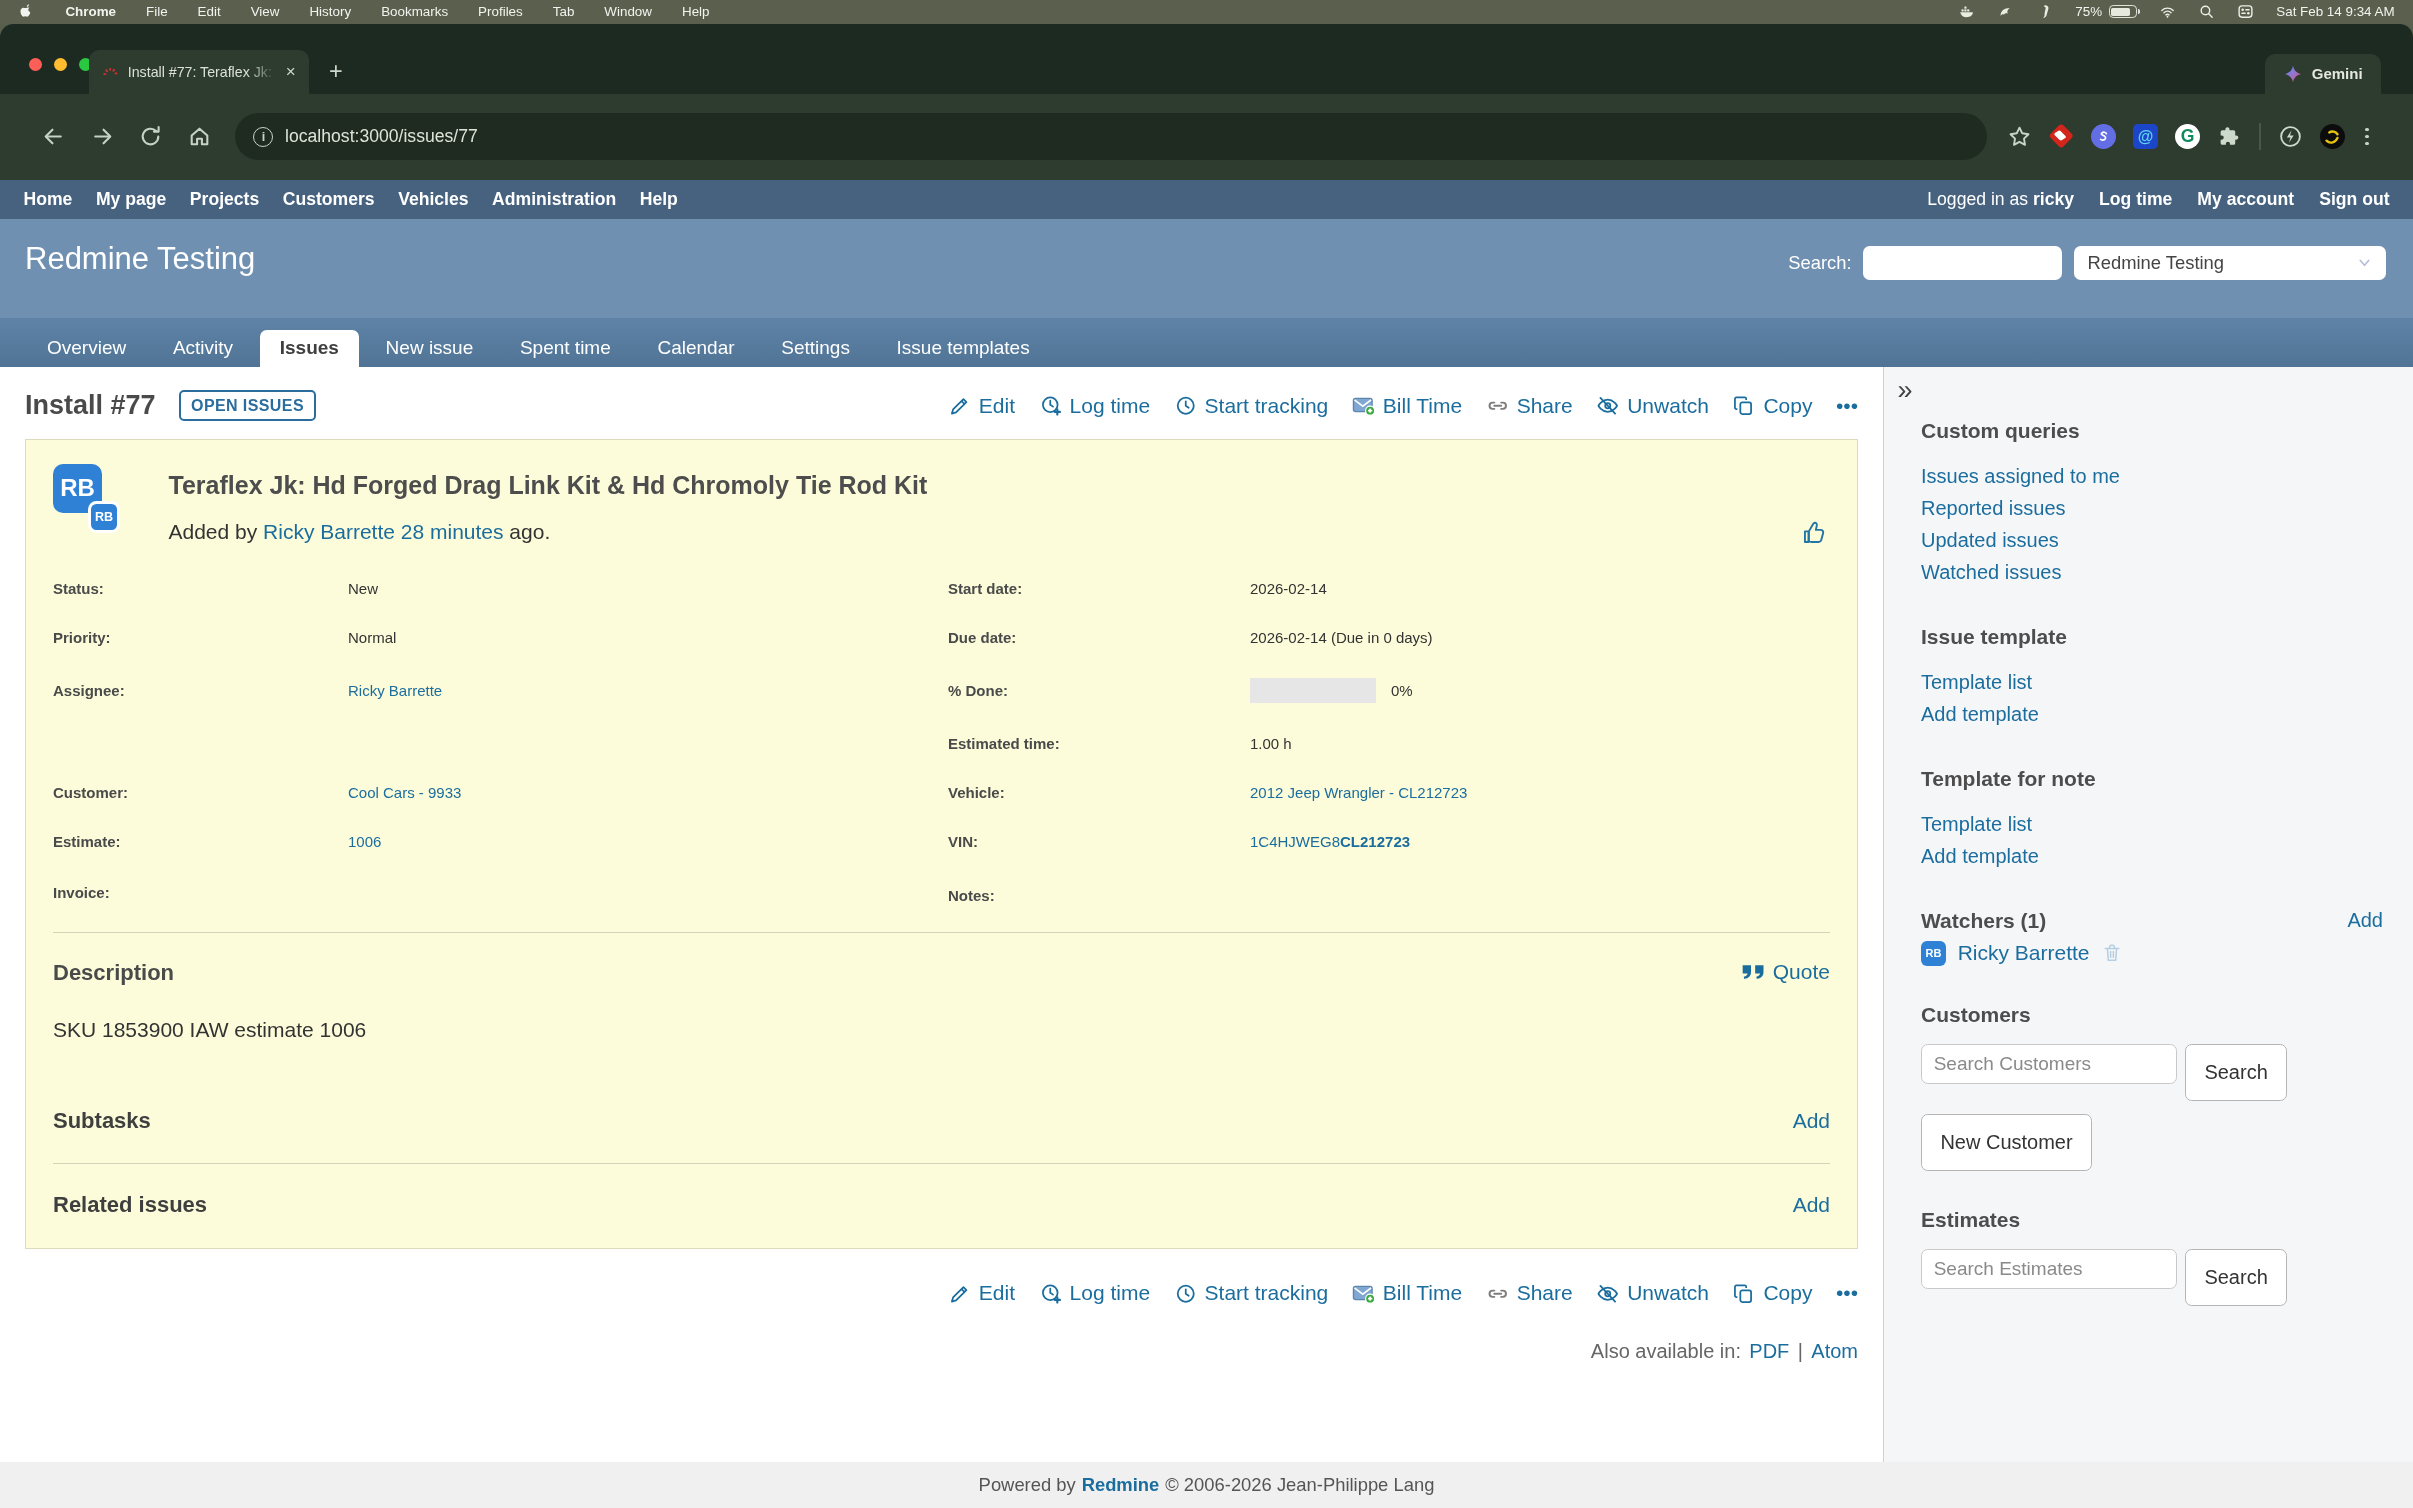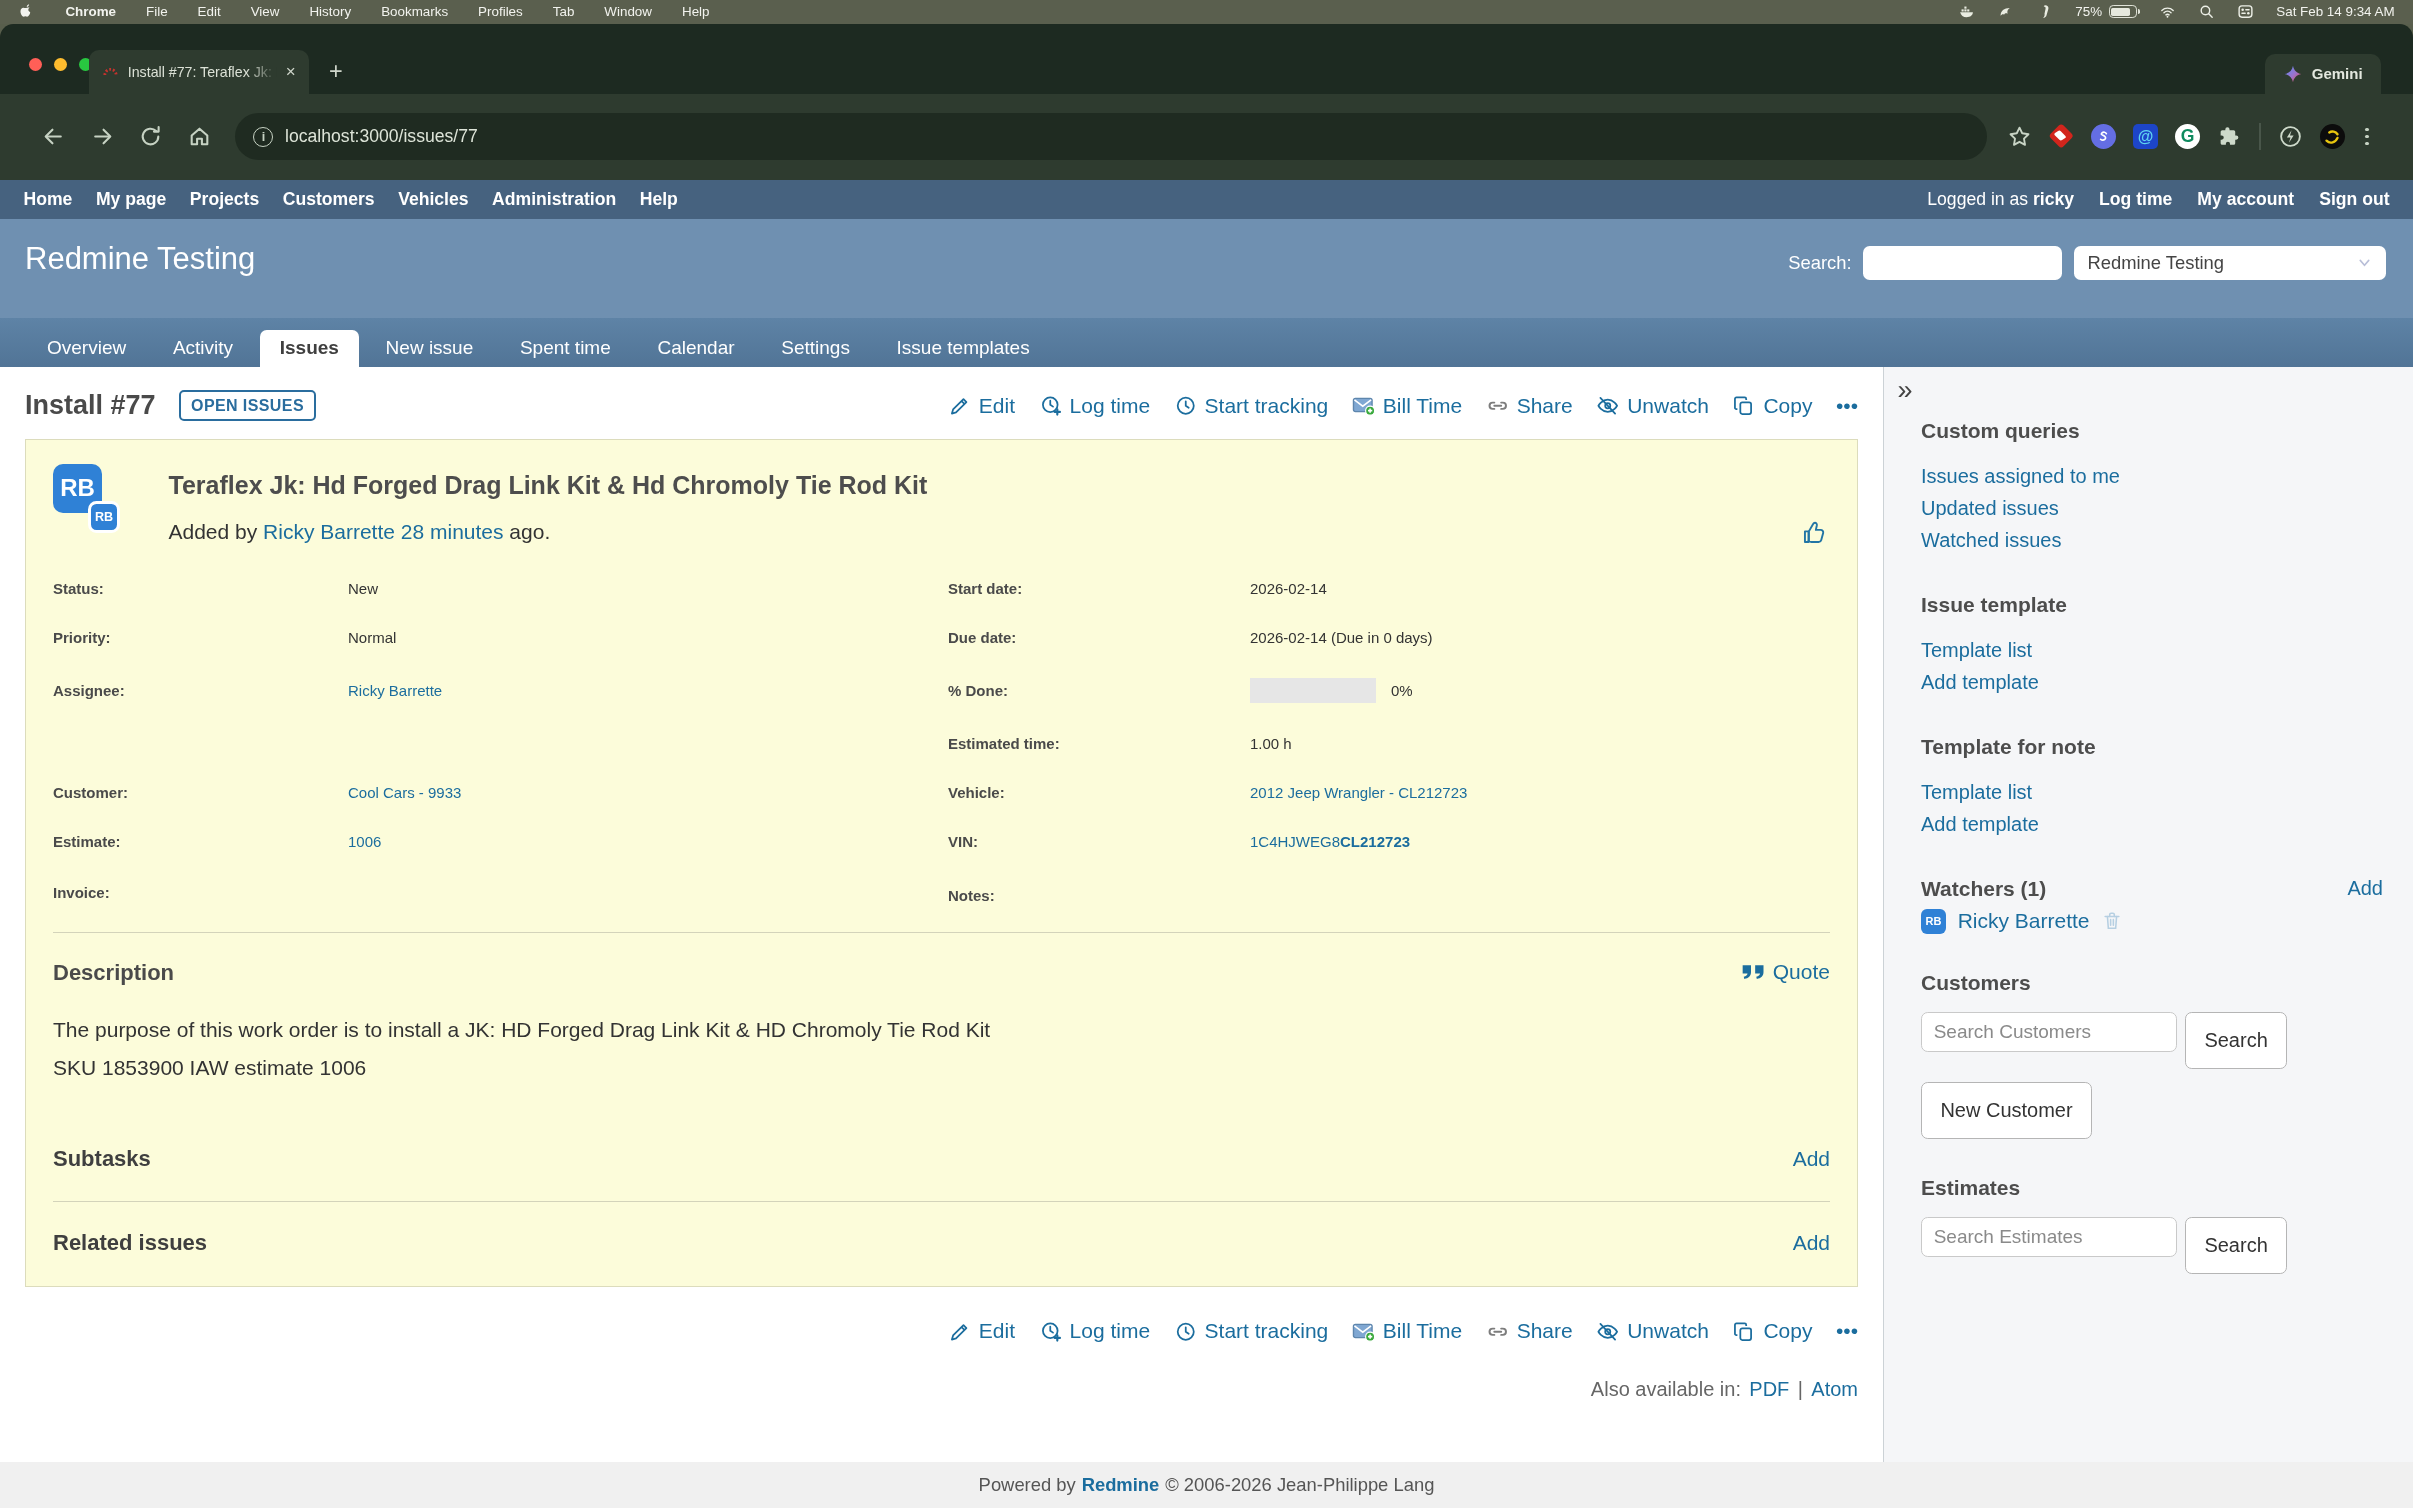--- a/index.html
+++ b/index.html
@@ -508,21 +508,20 @@
             <h3>Description</h3>
             <a class="quote-link">
               <svg class="qic" viewBox="0 0 30 24" fill="#1b6d9e">
                   <path d="M2 4h10v8c0 5-3 7.6-8 8.3l-.7-2.6c2.7-.6 4.2-2 4.5-4H2V4z"></path>
                   <path d="M17 4h10v8c0 5-3 7.6-8 8.3l-.7-2.6c2.7-.6 4.2-2 4.5-4H17V4z"></path>
                 </svg>
               <span>Quote</span>
             </a>
           </div>
           <div class="desc-text">
-            <div>The purpose of this work order is to install a JK: HD Forged Drag Link Kit &amp; HD Chromoly Tie Rod Kit</div>
             <div>SKU 1853900 IAW estimate 1006</div>
           </div>
 
           <div class="rowline" style="margin-top:34px; border-top:none; padding-bottom:28.5px; border-bottom:1.7px solid #d3d3ba;">
             <h3>Subtasks</h3>
             <a class="addl">Add</a>
           </div>
           <div class="rowline rl2" style="border-top:none; padding-top:28.5px;">
             <h3>Related issues</h3>
             <a class="addl">Add</a>
@@ -595,20 +594,21 @@
           <span>|</span>
           <a>Atom</a>
         </div>
       </div>
 
       <div class="sidebar">
         <span class="sb-collapse">»</span>
         <div class="sb-inner">
           <h3 class="sb-h">Custom queries</h3>
           <a class="sb-link">Issues assigned to me</a>
+          <a class="sb-link">Reported issues</a>
           <a class="sb-link">Updated issues</a>
           <a class="sb-link">Watched issues</a>
 
           <div class="sb-gap"></div>
           <h3 class="sb-h">Issue template</h3>
           <a class="sb-link">Template list</a>
           <a class="sb-link">Add template</a>
 
           <div class="sb-gap"></div>
           <h3 class="sb-h">Template for note</h3>

